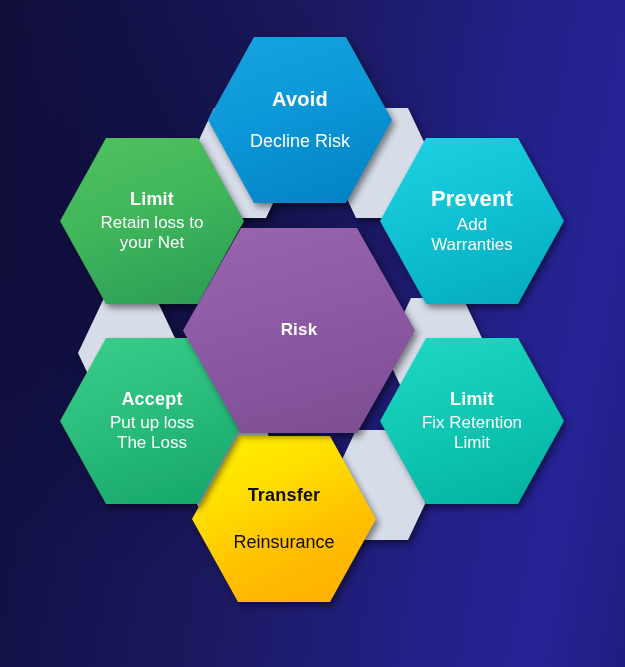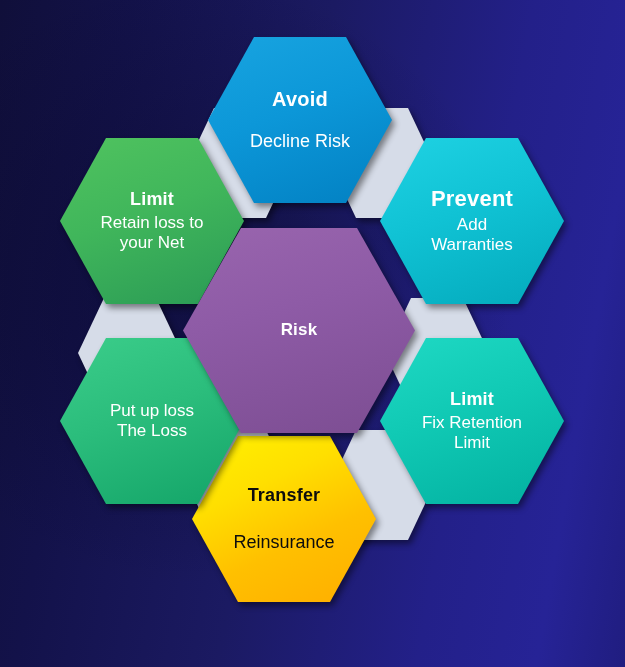--- a/index.html
+++ b/index.html
@@ -160,20 +160,21 @@
         <div class="title t-transfer">Transfer</div>
         <div class="sub s-transfer">Reinsurance</div>
       </div>
     </div>
   </div>
 
   <div class="shadowed petal" style="left:60px; top:338px; width:184px; height:166px;">
     <div class="hex" style="position:relative; width:184px; height:166px;
          background:linear-gradient(160deg,#3bcd8a 0%,#2bbd7c 45%,#13a468 100%);">
       <div class="txtwrap">
+        <div class="title t-accept">Accept</div>
         <div class="sub s-accept">Put up loss</div>
         <div class="sub s-accept">The Loss</div>
       </div>
     </div>
   </div>
 
   <div class="shadowed petal" style="left:60px; top:138px; width:184px; height:166px;">
     <div class="hex" style="position:relative; width:184px; height:166px;
          background:linear-gradient(160deg,#50c35f 0%,#40b65b 45%,#2a9a55 100%);">
       <div class="txtwrap">

